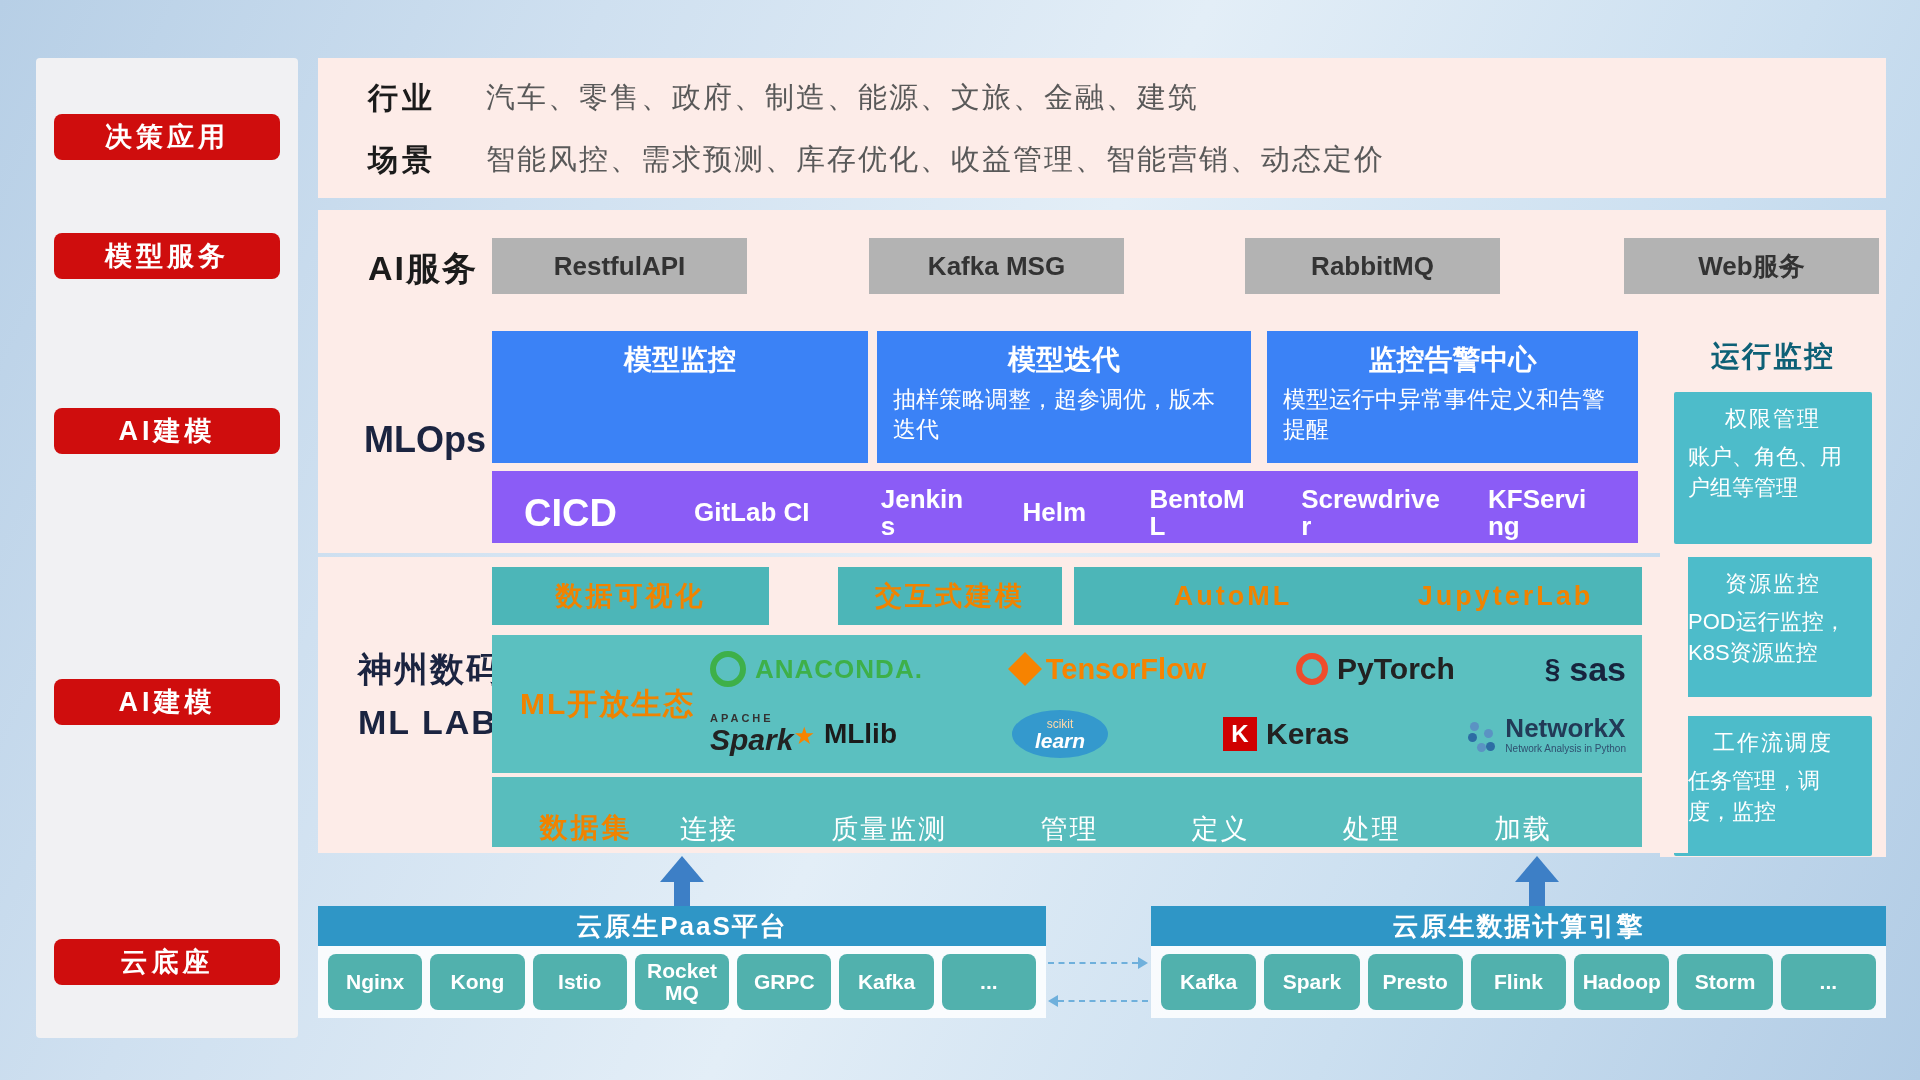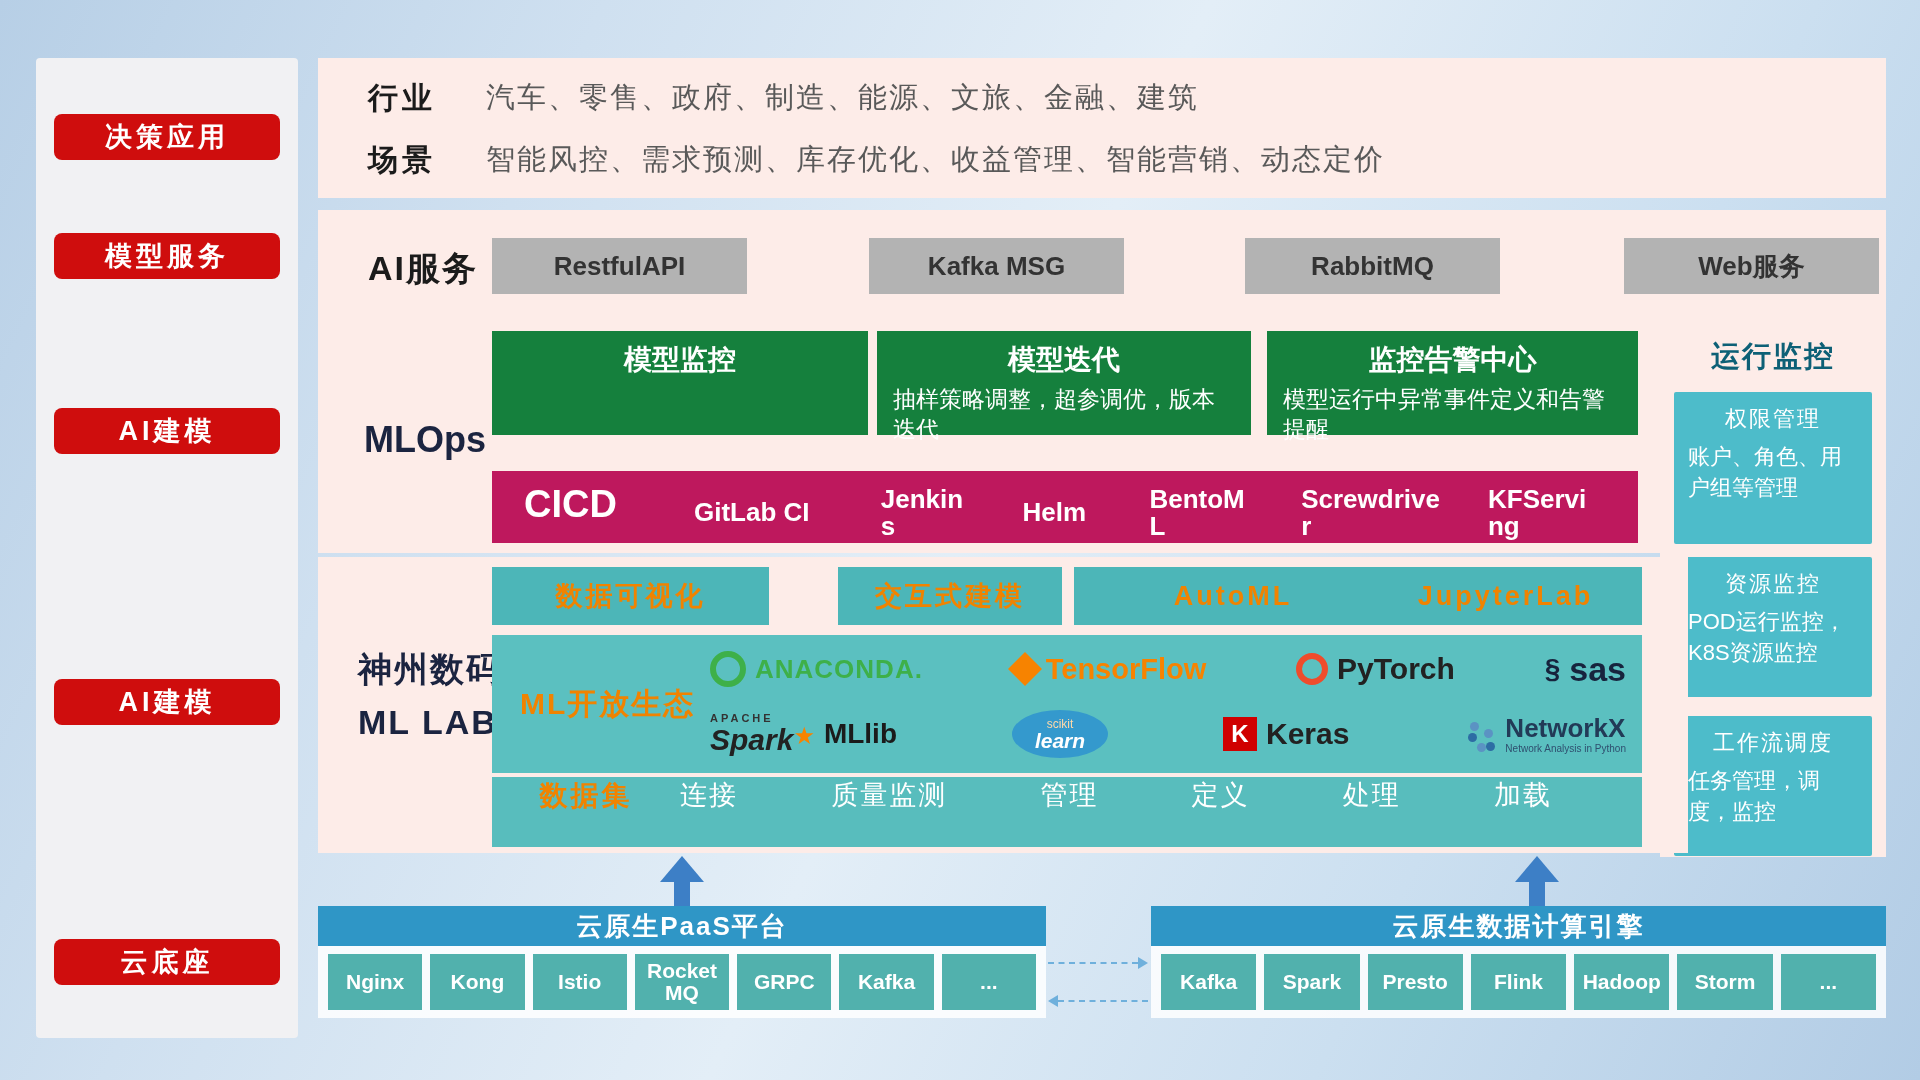--- a/index.html
+++ b/index.html
@@ -20,25 +20,25 @@
   .pink{position:absolute;background:#fdece8;}
   .sec-label{color:#1b2440;font-weight:700;}
   
   .ind-row{position:absolute;left:50px;display:flex;align-items:center;}
   .ind-label{font-size:30px;font-weight:700;color:#1b1b1b;width:118px;letter-spacing:4px;}
   .ind-content{font-size:29px;color:#595959;letter-spacing:2px;}
   
   .gray-btn{position:absolute;top:28px;height:56px;width:255px;background:#b3b3b3;color:#333;
     font-size:26px;font-weight:600;display:flex;align-items:center;justify-content:center;cursor:pointer;}
   
-  .blue-card{position:absolute;background:#15803d;color:#fff;top:10px;height:104px;}
+  .blue-card{position:absolute;background:#3b82f6;color:#fff;top:10px;height:132px;}
   .blue-card .t{font-size:28px;font-weight:700;text-align:center;margin-top:10px;}
   .blue-card .d{font-size:23px;padding:6px 16px 0 16px;line-height:1.3;}
-  .cicd{position:absolute;left:174px;top:150px;width:1146px;height:72px;background:#be185d;color:#fff;
-    display:flex;padding:12px 0 0 32px;box-sizing:border-box;}
+  .cicd{position:absolute;left:174px;top:150px;width:1146px;height:72px;background:#8b5cf6;color:#fff;
+    display:flex;align-items:center;padding:12px 0 0 32px;box-sizing:border-box;}
   .cicd-label{font-size:38px;font-weight:700;width:130px;}
   .cicd-items{flex:1;display:flex;justify-content:space-between;align-items:center;padding:0 40px 0 40px;}
   .cicd-item{font-size:26px;font-weight:700;word-break:break-all;line-height:1.05;}
   
   .mon-title{position:absolute;top:16px;left:0;width:100%;text-align:center;font-size:29px;font-weight:700;color:#0d6076;letter-spacing:2px;}
   .mon-card{position:absolute;left:14px;width:198px;background:#4dbcca;color:#fff;border-radius:2px;}
   .mon-card .t{font-size:22px;font-weight:400;text-align:center;margin-top:12px;letter-spacing:2px;}
   .mon-card .d{font-size:22px;padding:8px 14px 0 14px;line-height:1.4;}
   
   .lab-label{position:absolute;left:40px;top:86px;font-size:34px;font-weight:700;color:#1b2440;line-height:1.55;letter-spacing:2px;}
@@ -66,29 +66,29 @@
   .skl{width:96px;height:48px;background:#3499cd;border-radius:50%;display:flex;flex-direction:column;align-items:center;justify-content:center;line-height:1;}
   .skl .s1{font-size:12px;color:#ffd9a8;}
   .skl .s2{font-size:21px;color:#fff;font-weight:700;font-style:italic;}
   .keras-k{width:34px;height:34px;background:#d00000;color:#fff;font-size:24px;font-weight:700;display:flex;align-items:center;justify-content:center;}
   .nx-icon{width:32px;height:30px;position:relative;}
   .nx-icon::before{content:"";position:absolute;left:4px;top:14px;width:9px;height:9px;border-radius:50%;background:#2d6da4;
     box-shadow:16px -4px 0 #5b93c3,9px 10px 0 #5b93c3,18px 9px 0 #2d6da4,2px -11px 0 #5b93c3;}
   .nx-col{display:flex;flex-direction:column;line-height:1.1;}
   .txt-nx{color:#223a57;font-size:26px;font-weight:700;}
   .txt-nx-sub{color:#2f4f6f;font-size:10px;}
-  .dataset-row{position:absolute;left:174px;top:220px;width:1150px;height:70px;background:#58bdbd;display:flex;align-items:flex-start;}
+  .dataset-row{position:absolute;left:174px;top:220px;width:1150px;height:70px;background:#58bdbd;display:flex;align-items:flex-end;}
   .dataset-label{width:188px;text-align:center;color:#f08300;font-size:28px;font-weight:700;letter-spacing:3px;}
   .dataset-items{flex:1;display:flex;justify-content:space-between;align-items:center;padding-right:90px;}
   .dataset-item{color:#fff;font-size:27px;letter-spacing:2px;}
   
   .bar-blue{position:absolute;height:40px;background:#2f96c6;color:#fff;font-size:26px;font-weight:700;letter-spacing:2px;
     display:flex;align-items:center;justify-content:center;}
   .backing{position:absolute;height:72px;background:rgba(255,255,255,0.85);display:flex;gap:8px;padding:8px 10px;box-sizing:border-box;}
-  .tool-btn{flex:1;background:#51b1ad;color:#fff;font-size:21px;font-weight:700;border-radius:0;
+  .tool-btn{flex:1;background:#51b1ad;color:#fff;font-size:21px;font-weight:700;border-radius:8px;
     display:flex;align-items:center;justify-content:center;text-align:center;line-height:1.05;word-break:break-all;padding:0 4px;cursor:pointer;}
   
   .arrow-tri{position:absolute;width:0;height:0;border-left:22px solid transparent;border-right:22px solid transparent;border-bottom:26px solid #3d7fc6;}
   .arrow-stem{position:absolute;width:16px;height:26px;background:#3d7fc6;}
   .dash-line{position:absolute;border-top:2px dashed #6fb0dc;}
   .dash-head-r{position:absolute;width:0;height:0;border-top:6px solid transparent;border-bottom:6px solid transparent;border-left:10px solid #6fb0dc;}
   .dash-head-l{position:absolute;width:0;height:0;border-top:6px solid transparent;border-bottom:6px solid transparent;border-right:10px solid #6fb0dc;}
 </style>
 </head>
 <body>

